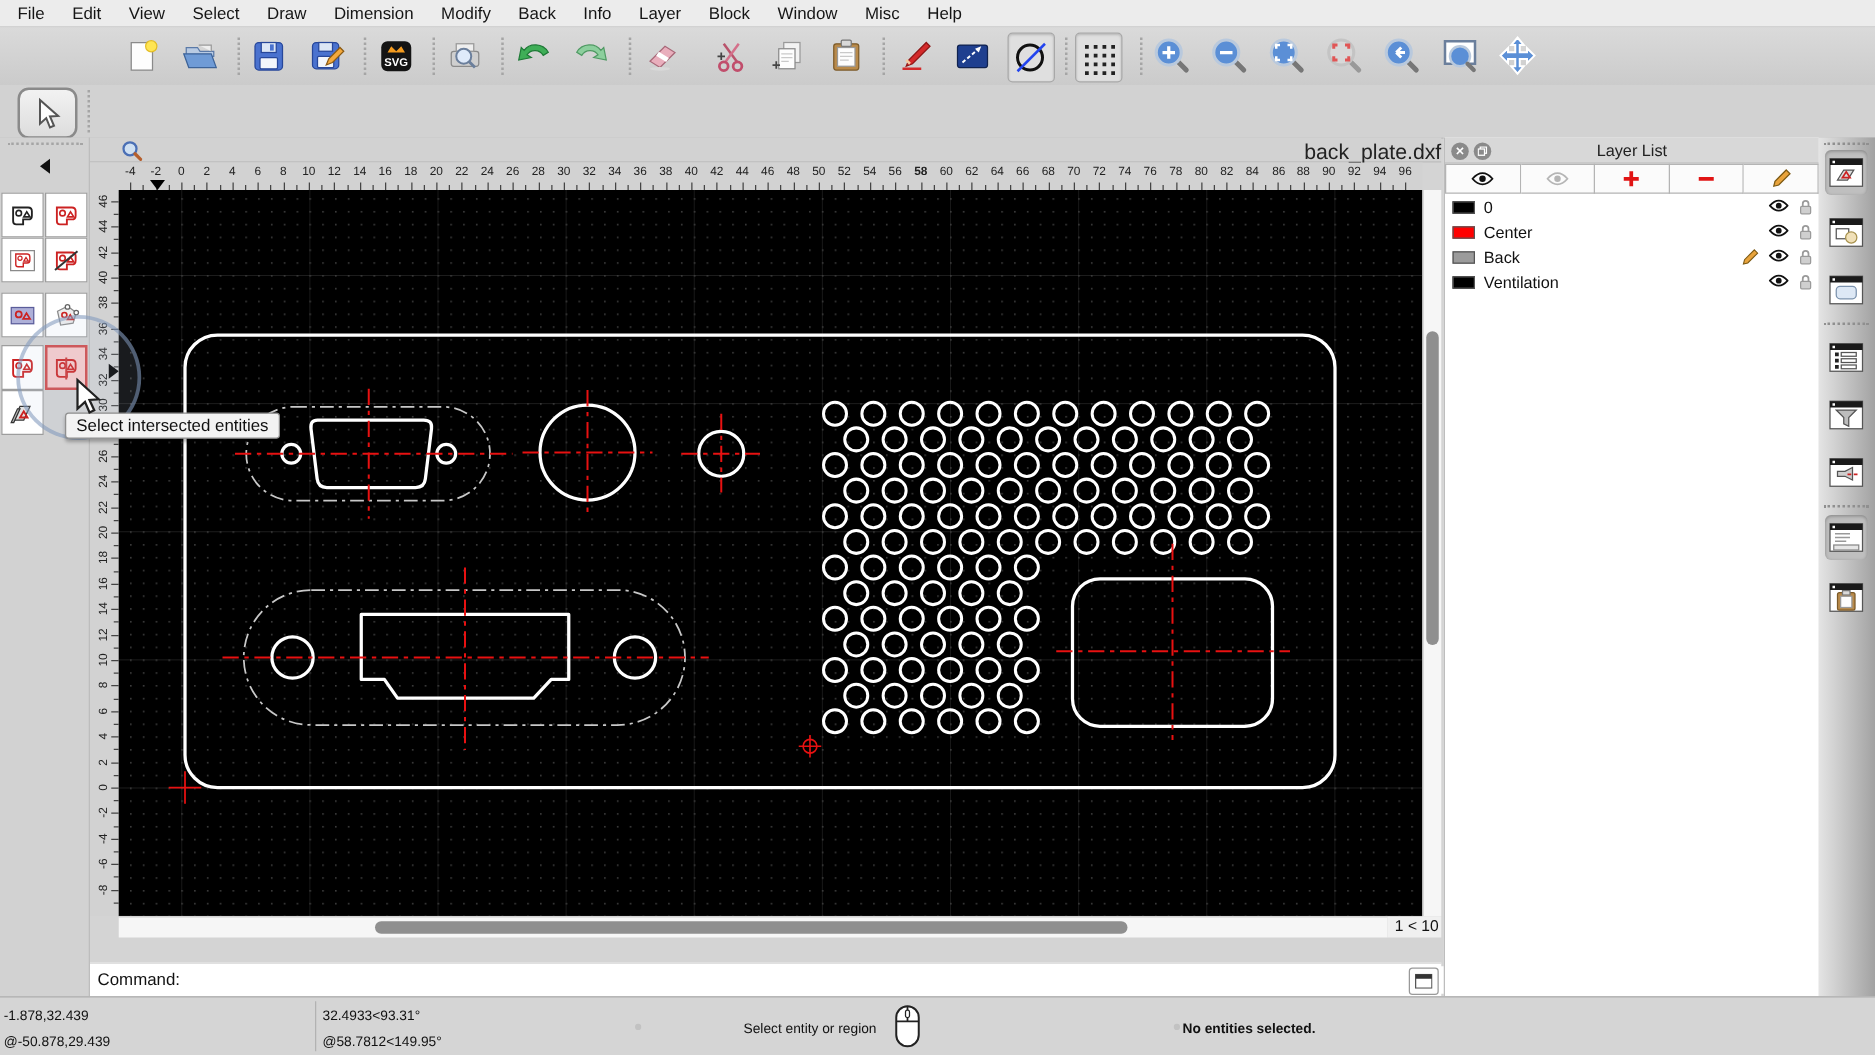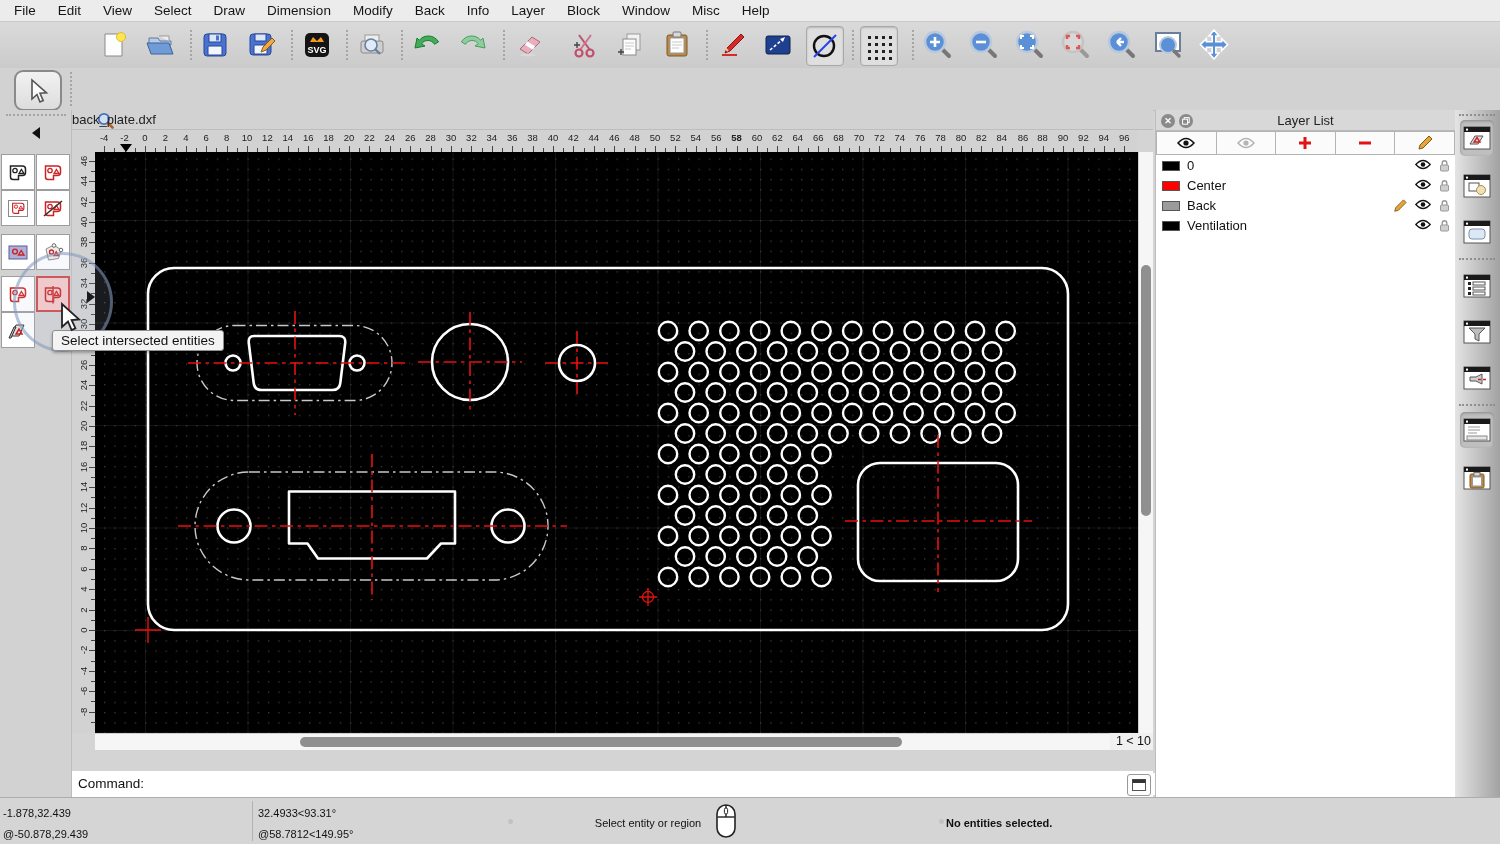--- a/index.html
+++ b/index.html
@@ -27,21 +27,21 @@
            display:flex;align-items:center;justify-content:center;}
   .selcell.hovered{background:#f6c9c9;border:2px solid #cf4848;}
   .loupe{position:absolute;left:13px;top:252px;width:94px;height:94px;border-radius:50%;
          border:3px solid rgba(125,150,185,.55);background:rgba(195,210,230,.13);pointer-events:none;z-index:30;}
   .tooltip{position:absolute;left:52px;top:330px;padding:2px 8px;background:#f3f3f3;border:1px solid #8f8f8f;
            border-radius:3px;font-size:13.5px;color:#111;box-shadow:0 2px 3px rgba(0,0,0,.28);z-index:40;white-space:nowrap;}
   .cursor{position:absolute;left:57px;top:302px;z-index:45;}
   
   .mdi-title{left:72px;top:110px;width:1081px;height:20px;background:#d2d2d2;border-bottom:1px solid #bdbdbd;
              box-sizing:border-box;}
-  .mdi-title .ttext{position:absolute;left:0;right:0;top:2px;text-align:left;font-size:13px;color:#222;}
+  .mdi-title .ttext{position:absolute;left:0;right:0;top:2px;text-align:right;font-size:17px;color:#222;}
   .ruler-top{left:72px;top:130px;width:1066px;height:22px;background:#d2d2d2;overflow:hidden;}
   .ruler-left{left:72px;top:152px;width:23px;height:581px;background:#d2d2d2;overflow:hidden;}
   .rt-label{position:absolute;font-size:9.5px;color:#222;transform:translateX(-50%);top:2px;}
   .rt-tick{position:absolute;width:1px;background:#444;bottom:0;}
   .rl-label{position:absolute;font-size:9.5px;color:#222;transform:translate(-50%,-50%) rotate(-90deg);left:11px;}
   .rl-tick{position:absolute;height:1px;background:#444;right:0;}
   .marker-top{position:absolute;width:0;height:0;border-left:6px solid transparent;border-right:6px solid transparent;
               border-top:8px solid #000;bottom:0;transform:translateX(-50%);}
   .marker-left{position:absolute;width:0;height:0;border-top:6px solid transparent;border-bottom:6px solid transparent;
                border-left:8px solid #000;right:0;transform:translateY(-50%);}

